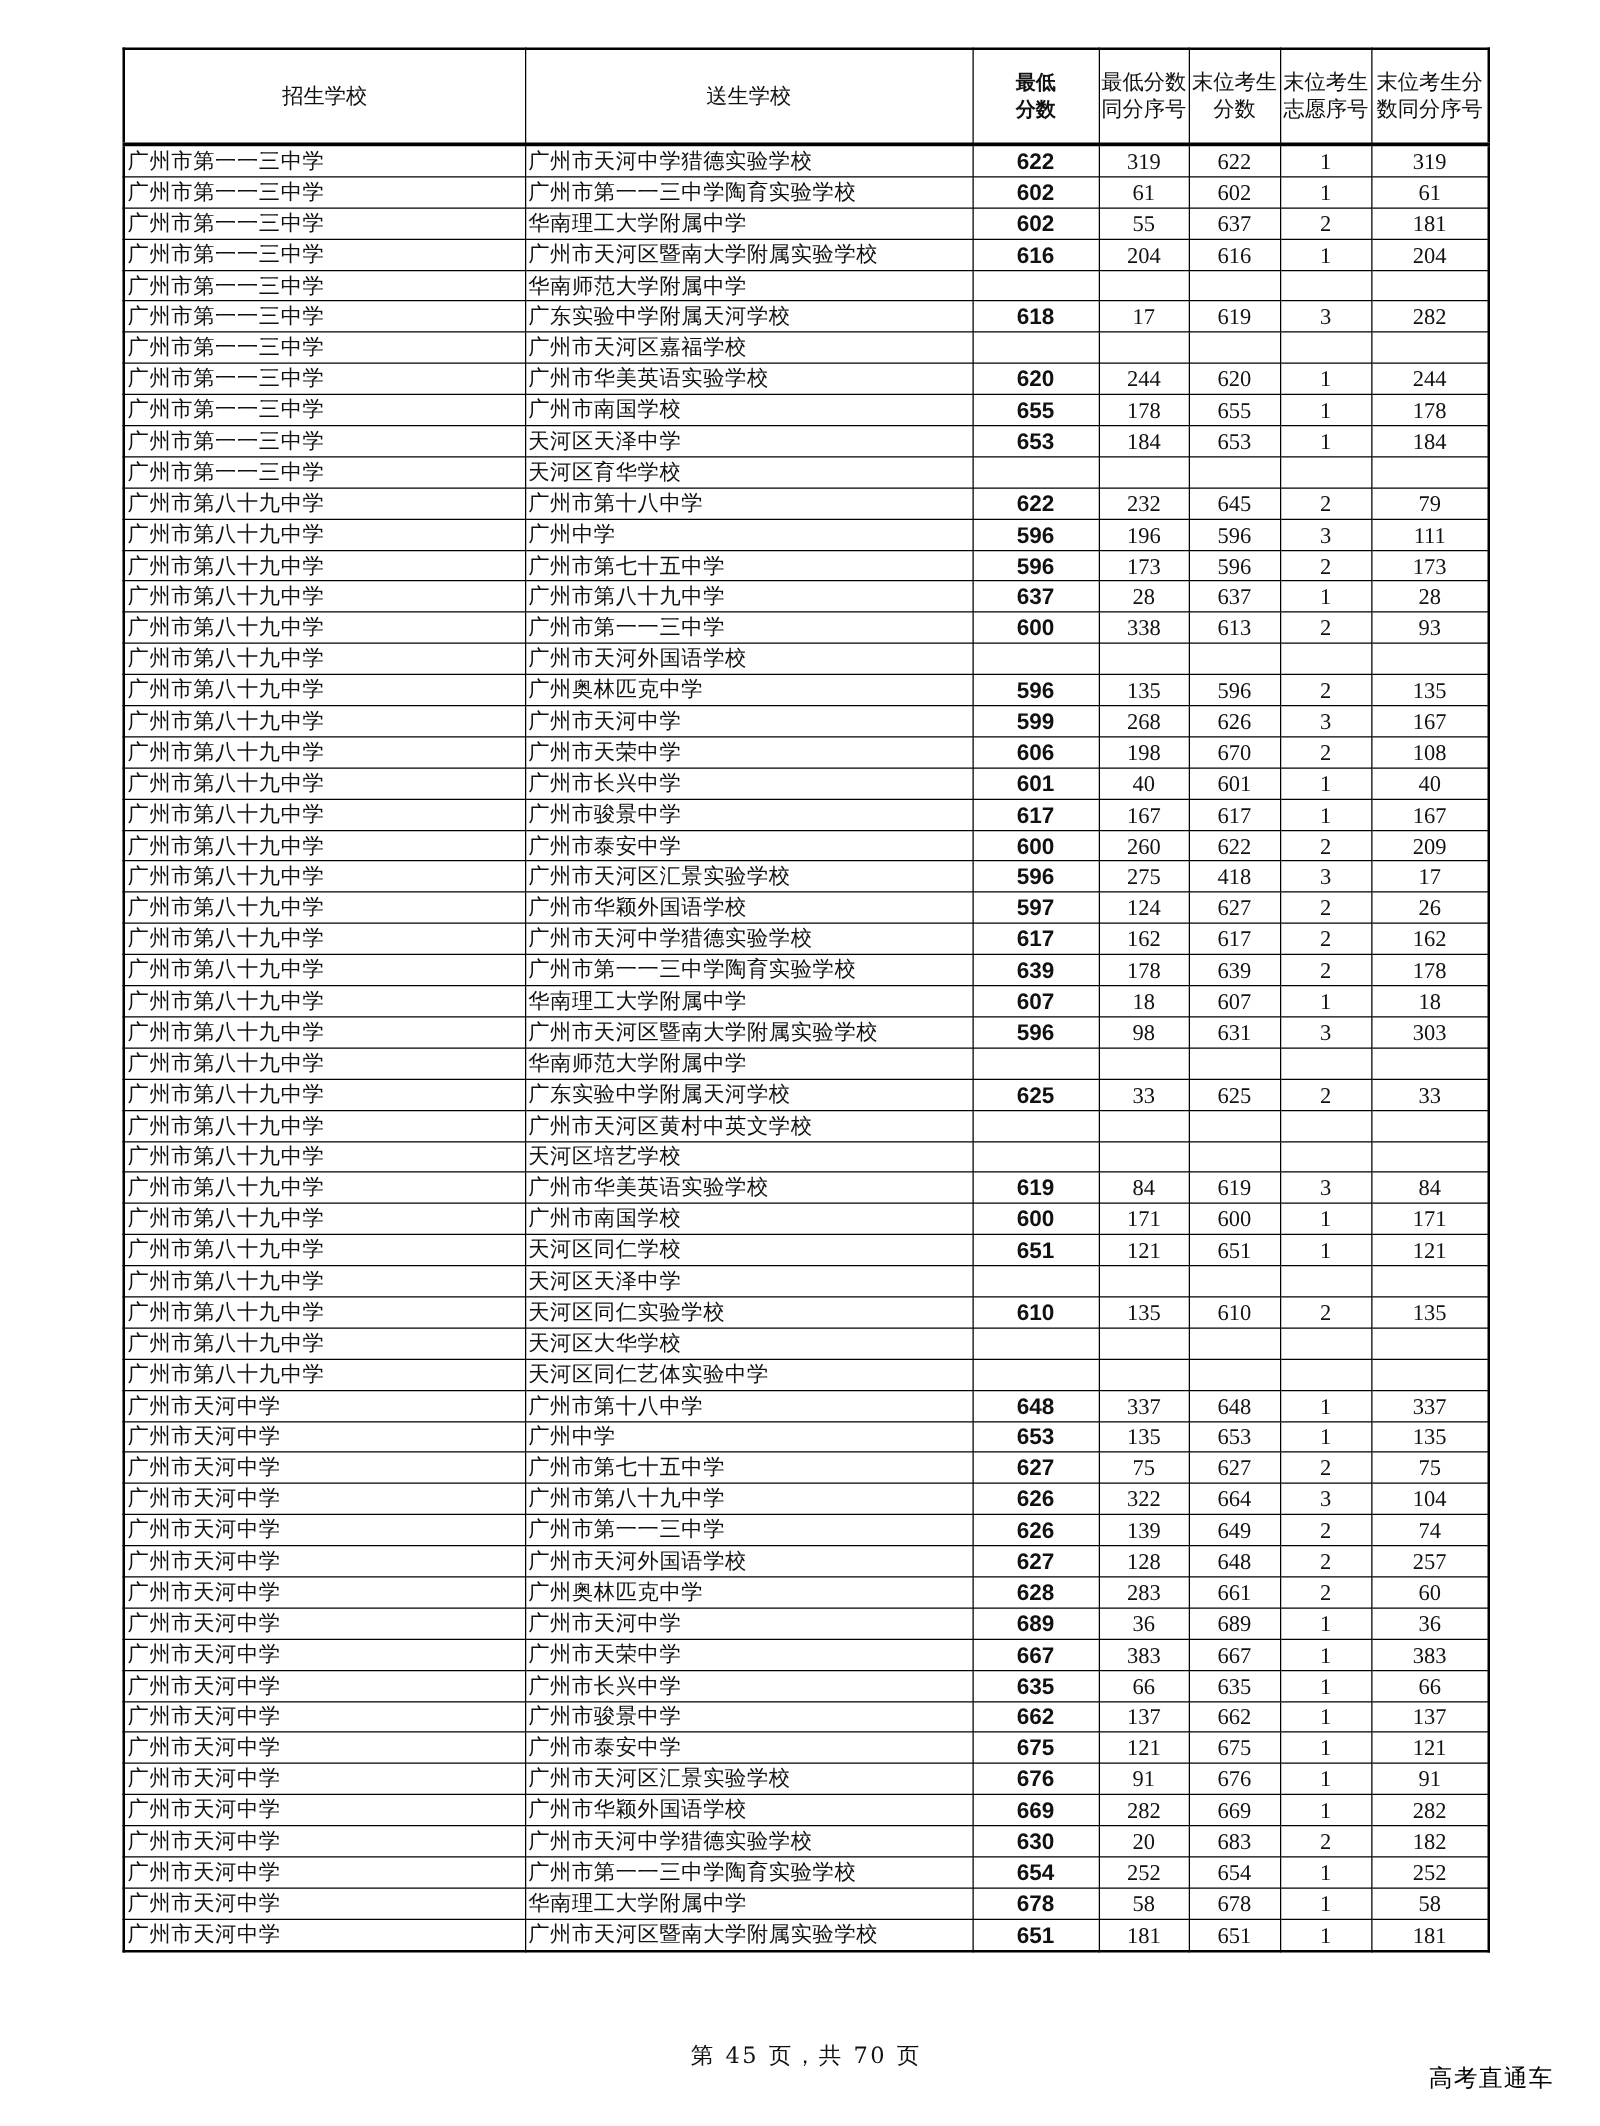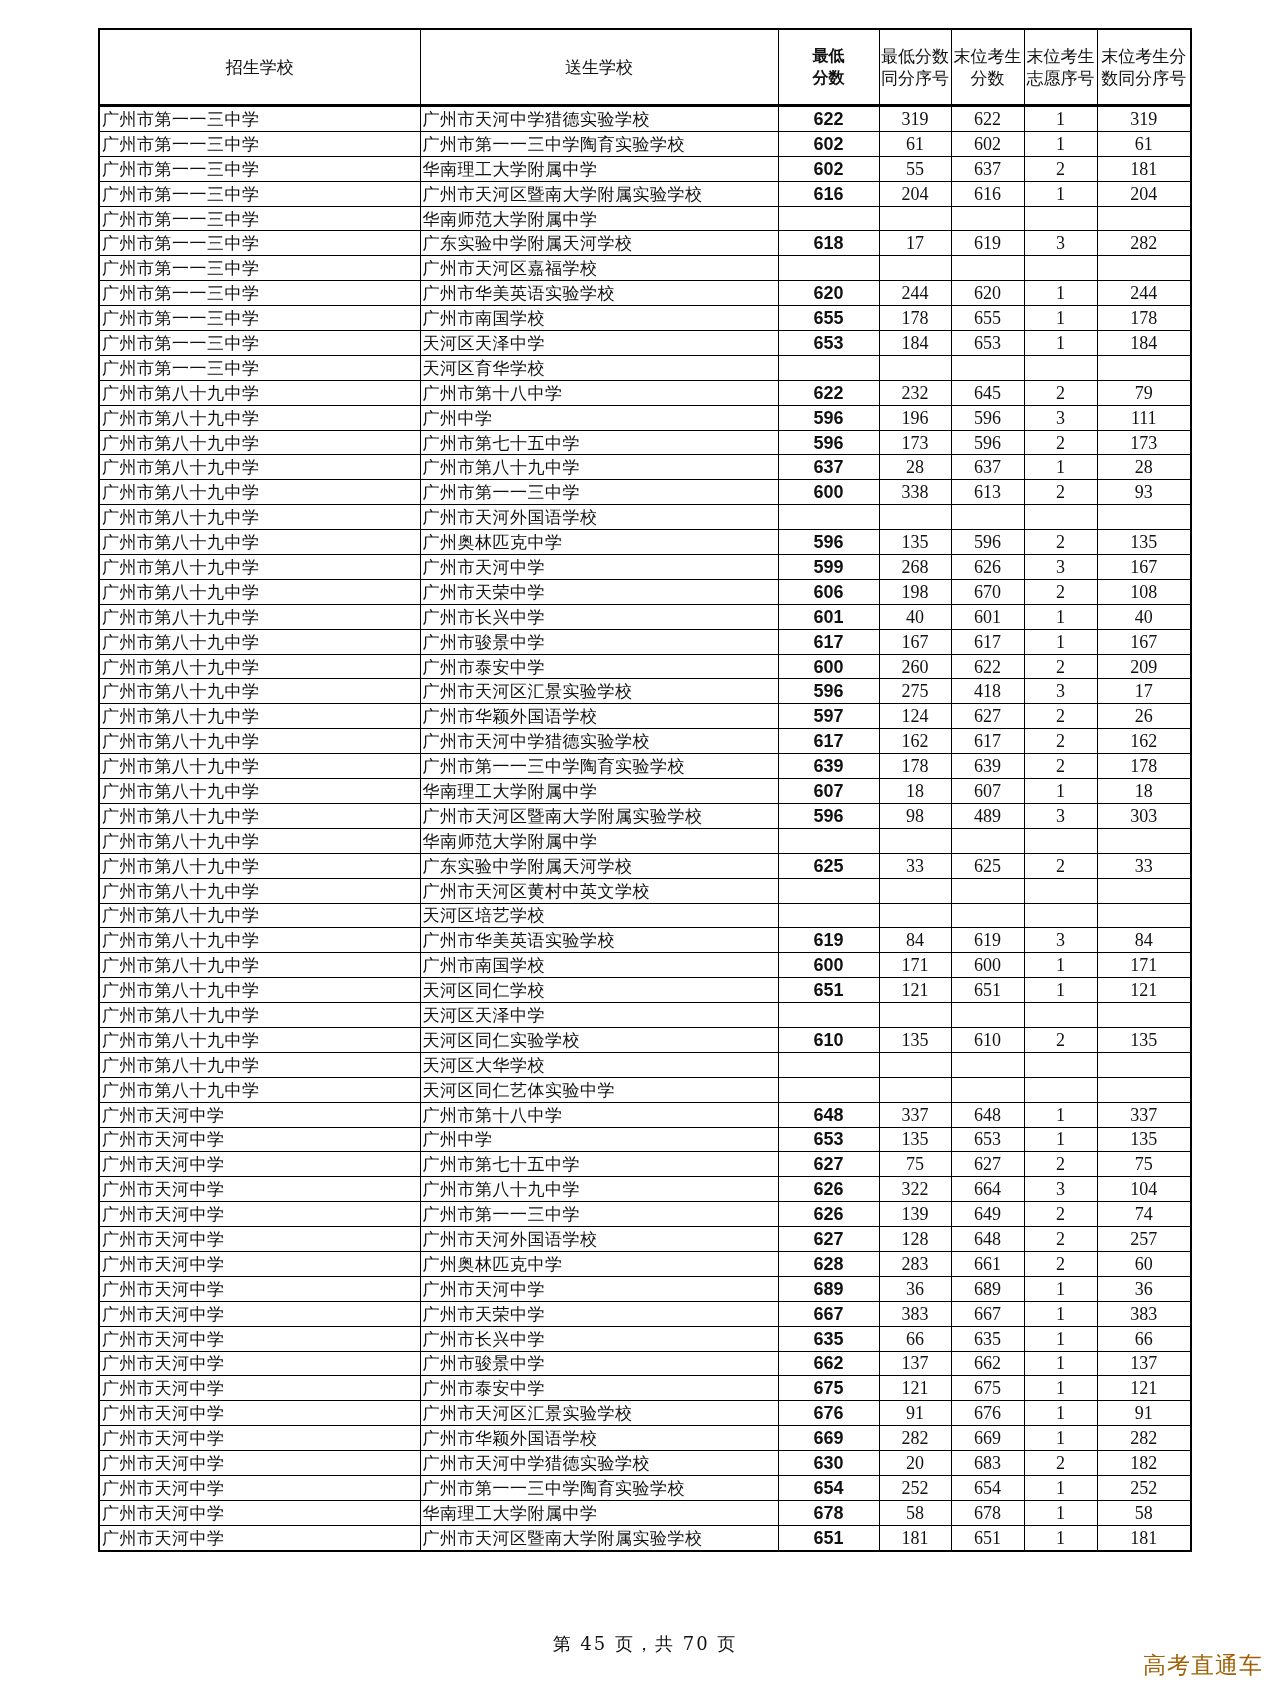--- a/index.html
+++ b/index.html
@@ -1,32 +1,32 @@
 <!DOCTYPE html>
 <html><head>
 <meta charset="utf-8">
 <style>
   html, body { margin: 0; padding: 0; background: #ffffff; }
   body { width: 1280px; height: 1701px; position: relative; overflow: hidden;
          font-family: "DejaVu Serif", "Liberation Serif", serif; color: #111; }
-  .tbl { position: absolute; left: 98px; top: 28px; border-collapse: collapse;
+  .tbl { position: absolute; left: 98px; top: 38px; border-collapse: collapse;
          table-layout: fixed; border: 2.5px solid #000; padding-left: 28px; }
   .tbl th, .tbl td { border: 1.6px solid #000; padding: 0; overflow: hidden; white-space: nowrap; }
   .tbl th { height: 74px; font-weight: normal; font-size: 17px; line-height: 22px;
             text-align: center; vertical-align: middle; white-space: normal; }
   .tbl th.bold { font-weight: bold; font-family: "DejaVu Sans", "Liberation Sans", sans-serif; font-size: 16px; }
   .tbl thead tr { border-bottom: 3px solid #000; }
   .tbl td { height: 23.9px; font-size: 17px; line-height: 22px; }
   .tbl td.name { text-align: left; padding-left: 2px; font-family: "DejaVu Sans", "Liberation Sans", sans-serif; font-size: 17px; letter-spacing: 0.5px; }
   .tbl td.num { text-align: center; font-family: "Liberation Serif", "DejaVu Serif", serif; font-size: 18px; }
   .tbl td.bold { font-weight: bold; font-family: "Liberation Sans", "DejaVu Sans", sans-serif; }
   .footer { position: absolute; left: 0; width: 1290px; top: 1632px; text-align: center;
             font-family: "DejaVu Serif", serif; font-size: 18px; letter-spacing: 2px; }
   .watermark { position: absolute; left: 1143px; top: 1650px; font-family: "DejaVu Sans", sans-serif;
-               font-size: 23px; color: #a16207; letter-spacing: 1px; }
+               font-size: 19px; color: #000000; letter-spacing: 1px; }
 </style>
 </head>
 <body>
 
 <table class="tbl">
   <colgroup>
     <col style="width:321px">
       <col style="width:358px">
       <col style="width:101px">
     <col style="width:72px">
@@ -297,21 +297,21 @@
         <td class="num">18</td>
         <td class="num">607</td>
         <td class="num">1</td>
         <td class="num">18</td>
       </tr>
       <tr>
         <td class="name">广州市第八十九中学</td>
         <td class="name">广州市天河区暨南大学附属实验学校</td>
         <td class="num bold">596</td>
         <td class="num">98</td>
-        <td class="num">489</td>
+        <td class="num">631</td>
         <td class="num">3</td>
         <td class="num">303</td>
       </tr>
       <tr>
         <td class="name">广州市第八十九中学</td>
         <td class="name">华南师范大学附属中学</td>
         <td class="num bold"></td>
         <td class="num"></td>
         <td class="num"></td>
         <td class="num"></td>

